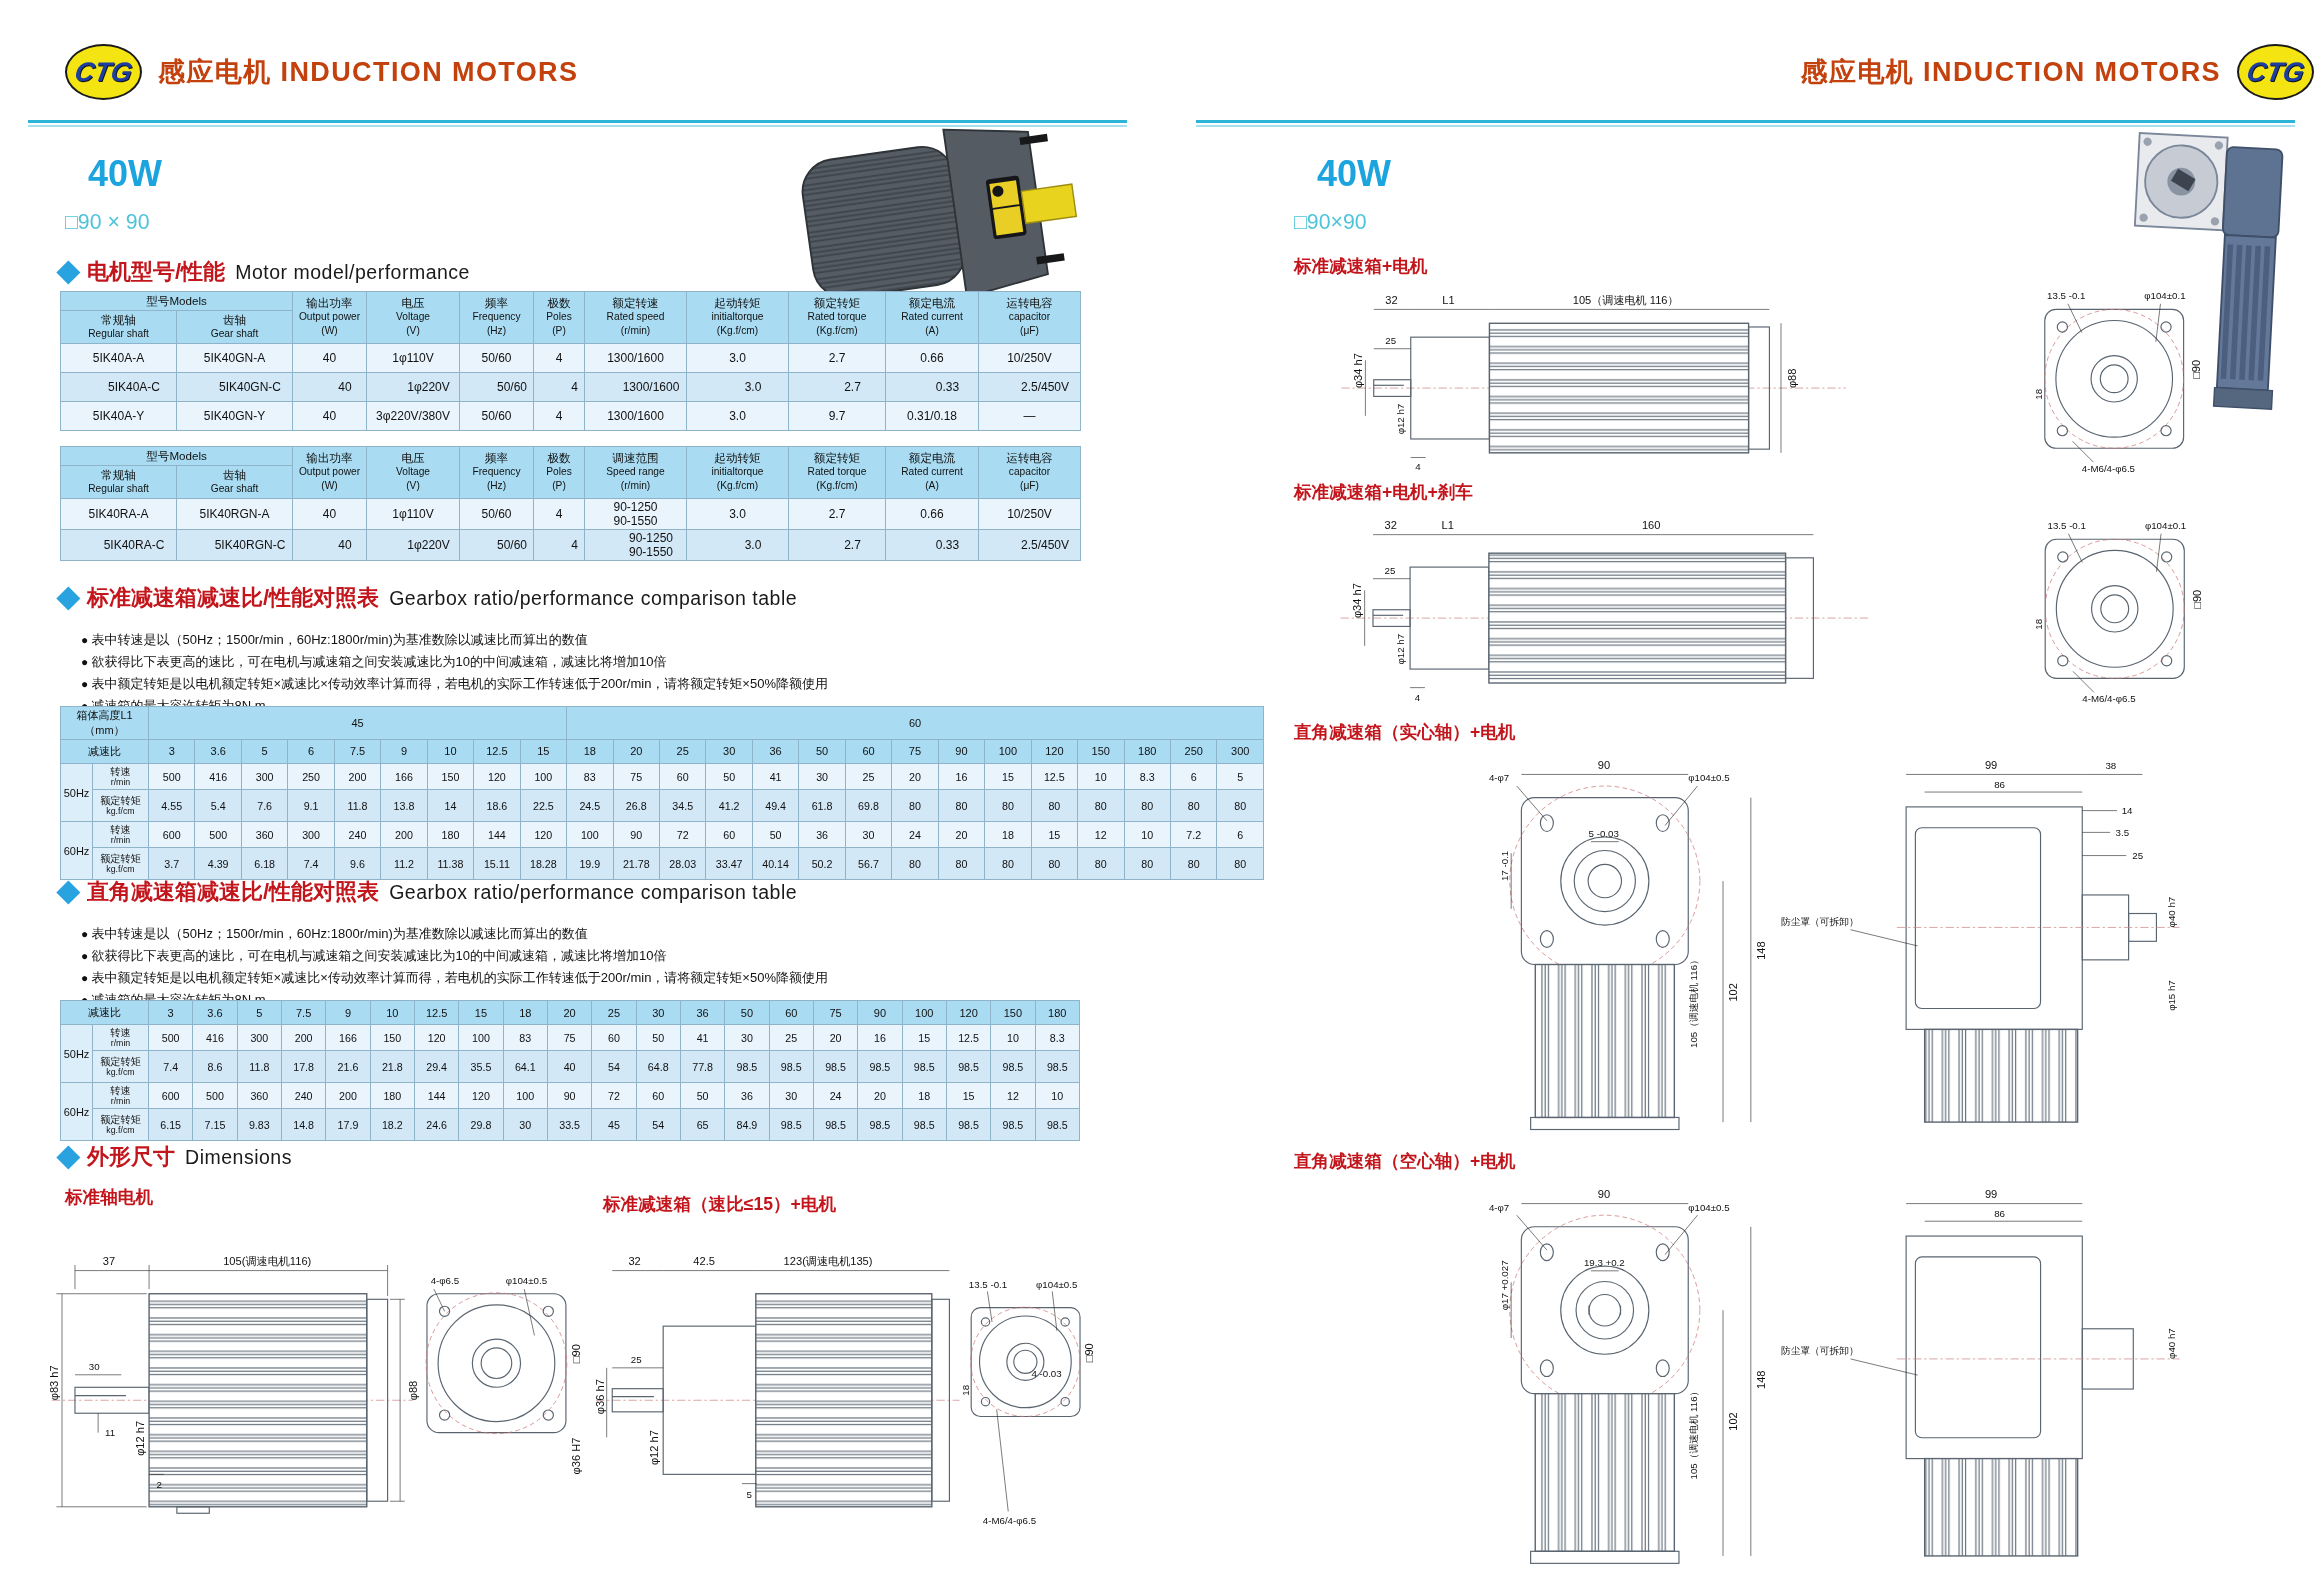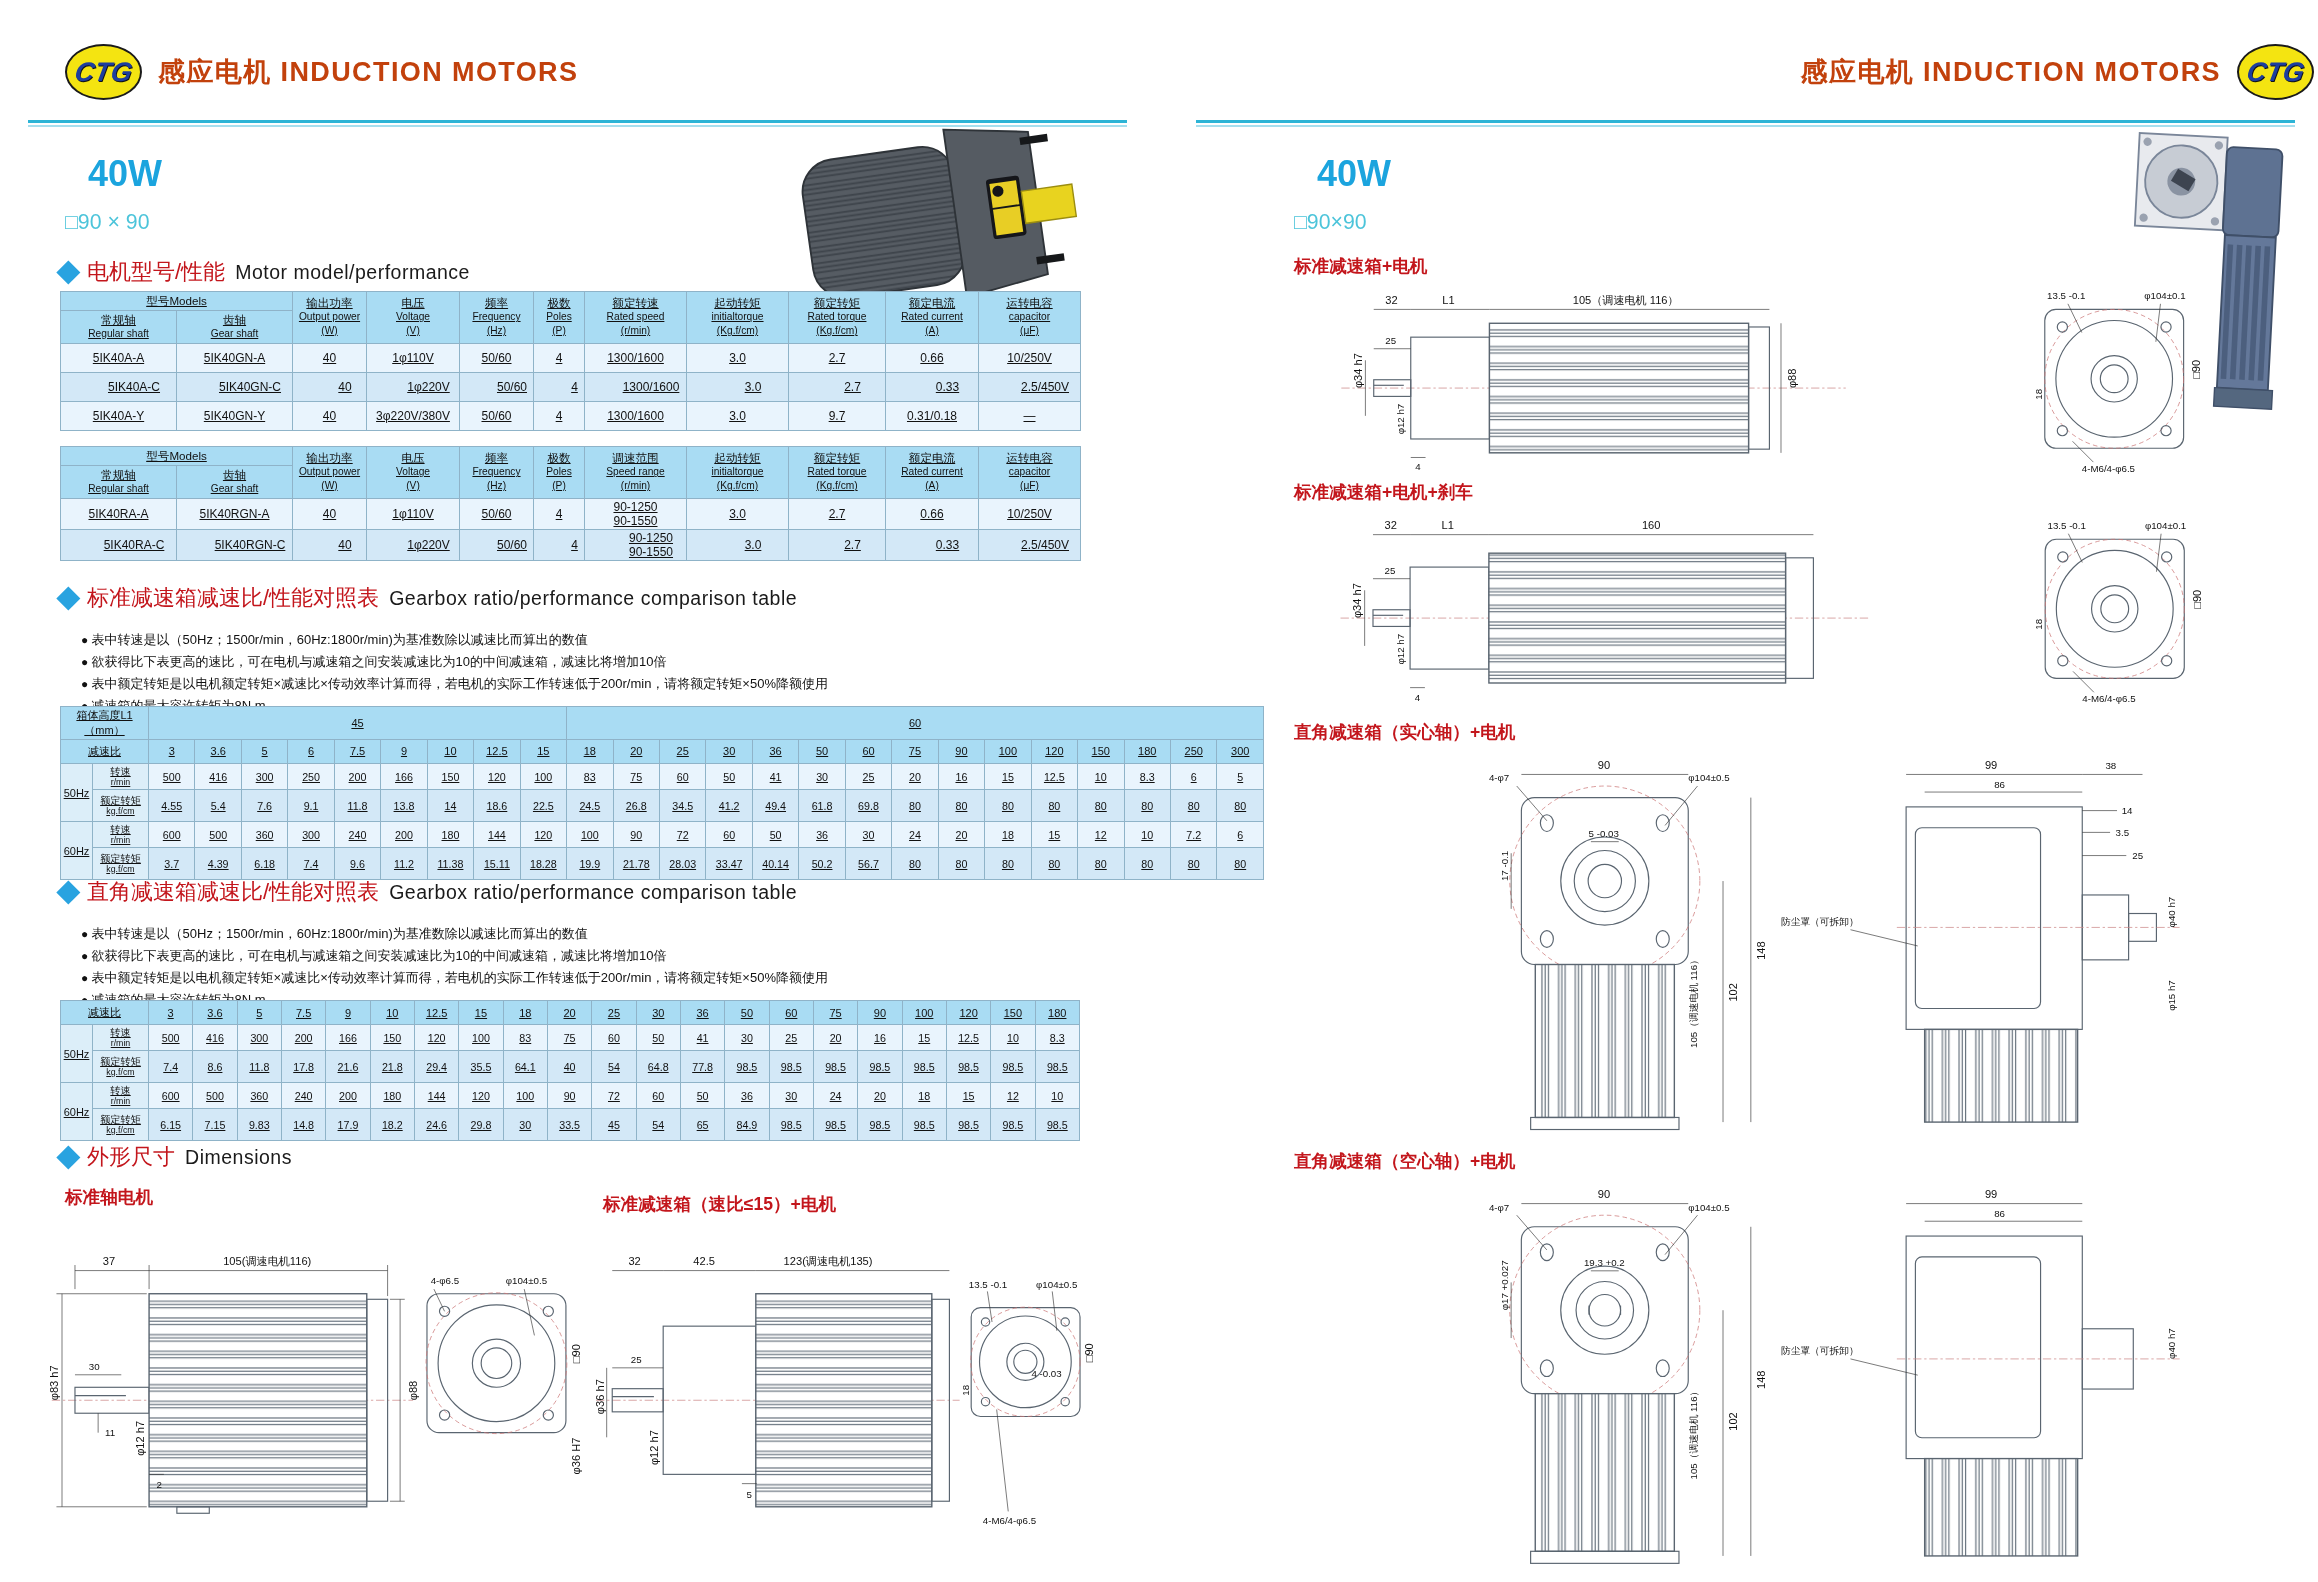--- a/index.html
+++ b/index.html
@@ -11,30 +11,30 @@
   .logo span{font-style:italic;font-weight:bold;font-size:27px;color:#1d3e9e;transform:skewX(-10deg);
         text-shadow:0.9px 0.9px 0 #111;}
   .htitle{font-size:27px;font-weight:bold;color:#c2410c;letter-spacing:1.4px;white-space:nowrap;}
   .rule1{height:3.2px;background:#2db4d6;}
   .rule2{height:1.4px;background:#a6dfee;margin-top:2.3px;}
   .power{font-size:36px;font-weight:bold;color:#1ba4de;margin-left:23px;}
   .frame{font-size:21.3px;color:#4cc4da;}
   
   .sec{display:flex;align-items:center;gap:10.2px;white-space:nowrap;}
   .diamond{width:16.7px;height:16.7px;background:#29a3e0;transform:rotate(45deg);flex:0 0 16.7px;}
-  .sec-cn{font-size:22px;font-weight:normal;color:#c3161c;}
+  .sec-cn{font-size:22px;font-weight:bold;color:#c3161c;}
   .sec-en{font-size:19.5px;color:#1a1a1a;letter-spacing:0.5px;}
   .dlabel{font-size:17.6px;font-weight:bold;color:#c3161c;white-space:nowrap;}
   
   ul.notes{list-style:none;margin:16px;padding:0;}
   ul.notes li{font-size:13px;line-height:22px;color:#111;white-space:nowrap;}
   ul.notes li::before{content:"● ";font-size:12px;}
   
   table{border-collapse:collapse;table-layout:fixed;background:#fff;}
-  .t{border:0.9px solid #5f7d92;text-decoration:underline;}
+  .t{border:0.9px solid #5f7d92;}
   .t th,.t td{border:0.5px solid #8fb3c8;text-align:center;vertical-align:middle;
       font-weight:normal;white-space:pre-line;overflow:hidden;}
   .t-model th{background:#a9dcf3;font-size:11.6px;line-height:14px;padding:1.9px 0.9px;}
   .t-model th .en{font-size:10.2px;}
   .t-model th .u{font-size:10.2px;}
   .t-model td{font-size:12px;height:26px;}
   .t-model tr.r0 td{background:#e9f4fd;}
   .t-model tr.r1 td{background:#d3e8f7;padding-left:32px;}
   .t-big th{background:#a9dcf3;font-size:11px;padding:0.9px;}
   .t-big td{font-size:10.7px;}

